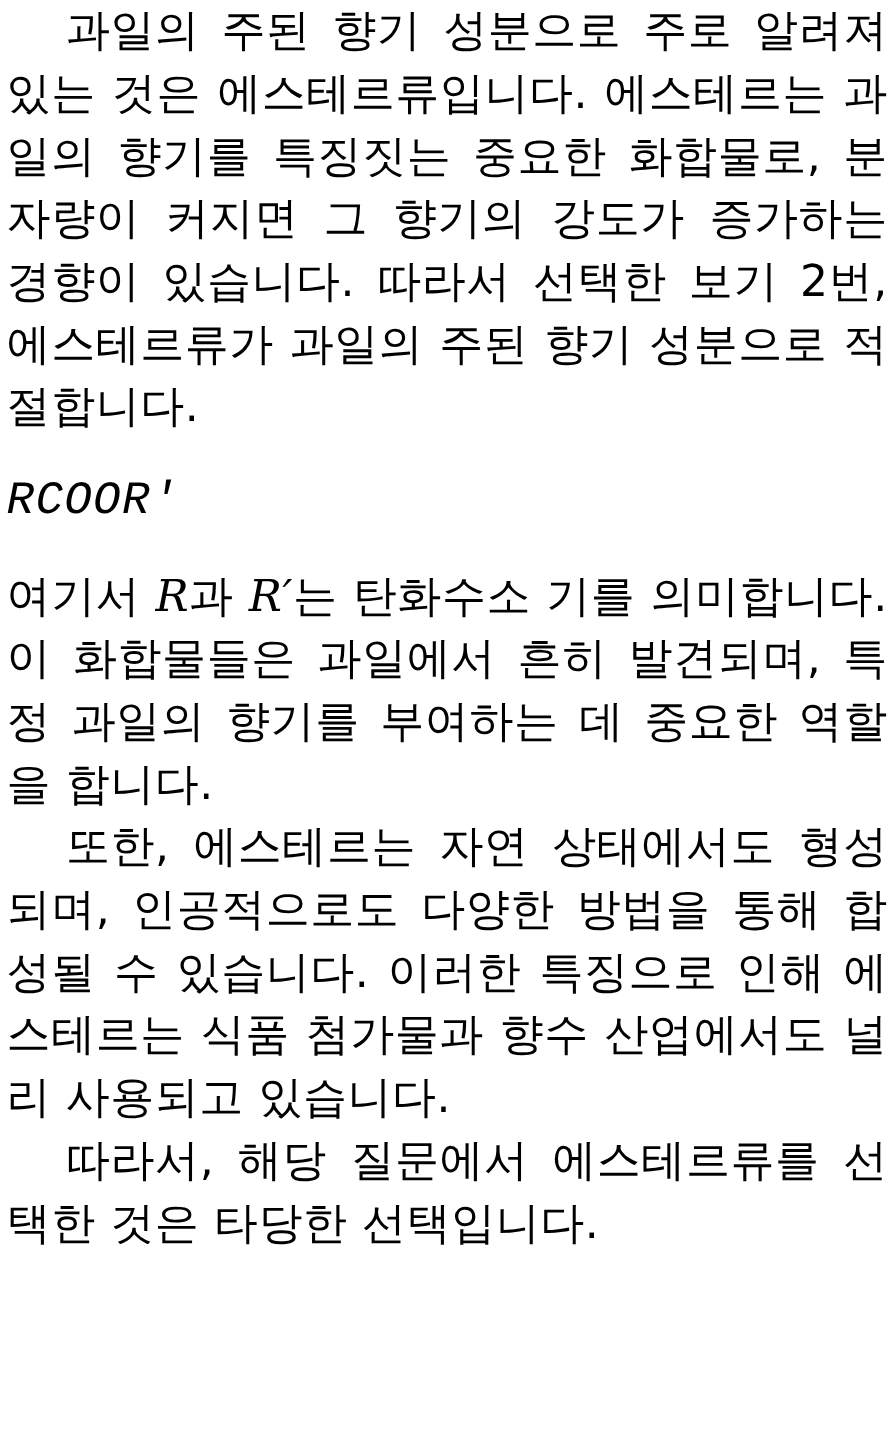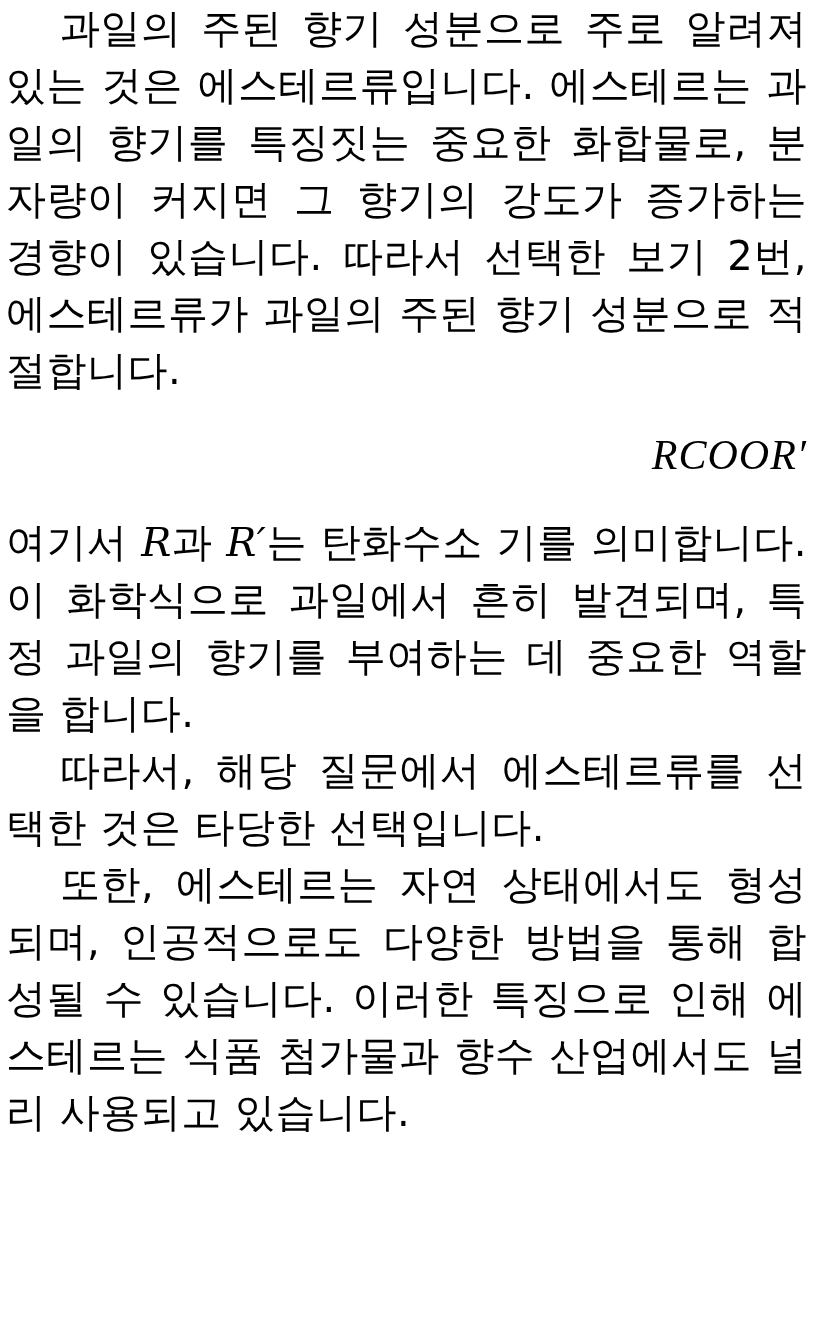--- a/index.html
+++ b/index.html
@@ -27,42 +27,42 @@
     text-align: justify;
     text-align-last: left;
     letter-spacing: 0.5px;
     margin: 0;
     word-break: break-all;
   }
   .para.indent {
     text-indent: 54px;
   }
   .formula {
-    font-family: Liberation Serif, serif;
+    font-family: Liberation Mono, monospace;
     font-style: italic;
     font-size: 42px;
     line-height: 57px;
-    text-align: right;
+    text-align: left;
     margin: 28px 0 30px 0;
     letter-spacing: 1px;
   }
   .mathvar {
     font-family: "DejaVu Serif", serif;
     font-style: italic;
   }
 </style>
 </head>
 <body>
 
 <div class="page">
 
   <p class="para indent">과일의 주된 향기 성분으로 주로 알려져 있는 것은 에스테르류입니다. 에스테르는 과일의 향기를 특징짓는 중요한 화합물로, 분자량이 커지면 그 향기의 강도가 증가하는 경향이 있습니다. 따라서 선택한 보기 2번, 에스테르류가 과일의 주된 향기 성분으로 적절합니다.</p>
 
 
   <div class="formula">RCOOR′</div>
 
-  <p class="para"><span>여기서 </span><span class="mathvar">R</span><span>과 </span><span class="mathvar">R′</span><span>는 탄화수소 기를 의미합니다. 이 화학식으로 과일에서 흔히 발견되며, 특정 과일의 향기를 부여하는 데 중요한 역할을 합니다.</span></p>
+  <p class="para"><span>여기서 </span><span class="mathvar">R</span><span>과 </span><span class="mathvar">R′</span><span>는 탄화수소 기를 의미합니다. 이 화합물들은 과일에서 흔히 발견되며, 특정 과일의 향기를 부여하는 데 중요한 역할을 합니다.</span></p>
+
+  <p class="para indent">또한, 에스테르는 자연 상태에서도 형성되며, 인공적으로도 다양한 방법을 통해 합성될 수 있습니다. 이러한 특징으로 인해 에스테르는 식품 첨가물과 향수 산업에서도 널리 사용되고 있습니다.</p>
 
   <p class="para indent">따라서, 해당 질문에서 에스테르류를 선택한 것은 타당한 선택입니다.</p>
-
-  <p class="para indent">또한, 에스테르는 자연 상태에서도 형성되며, 인공적으로도 다양한 방법을 통해 합성될 수 있습니다. 이러한 특징으로 인해 에스테르는 식품 첨가물과 향수 산업에서도 널리 사용되고 있습니다.</p>
 
 </div>
 
 </body></html>

